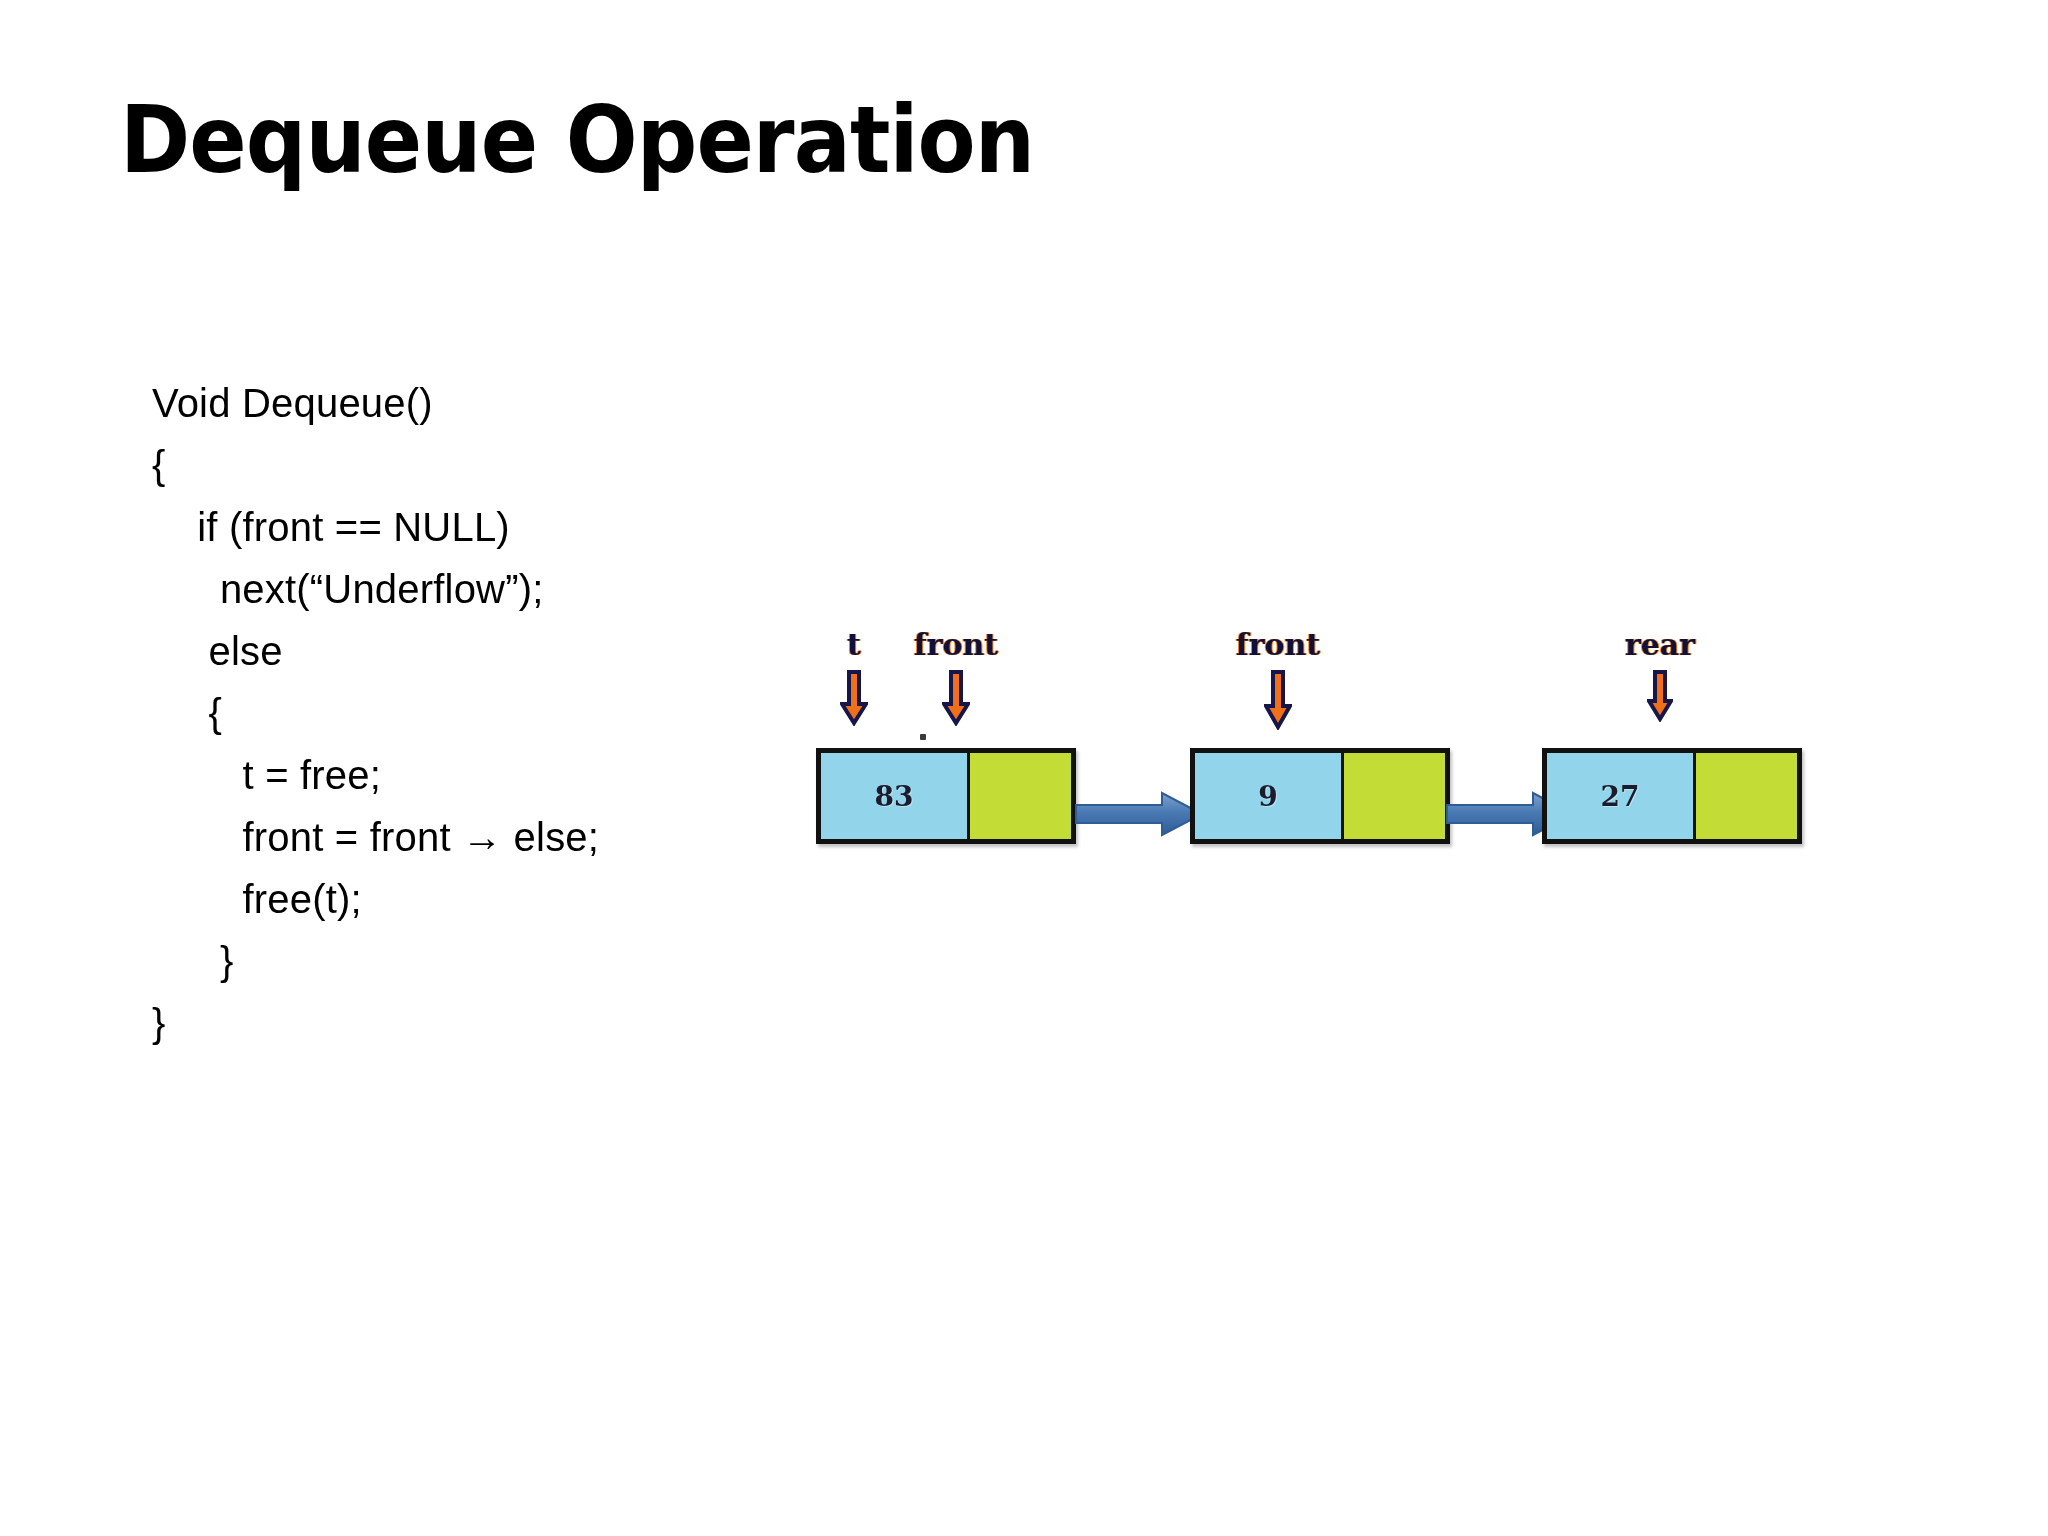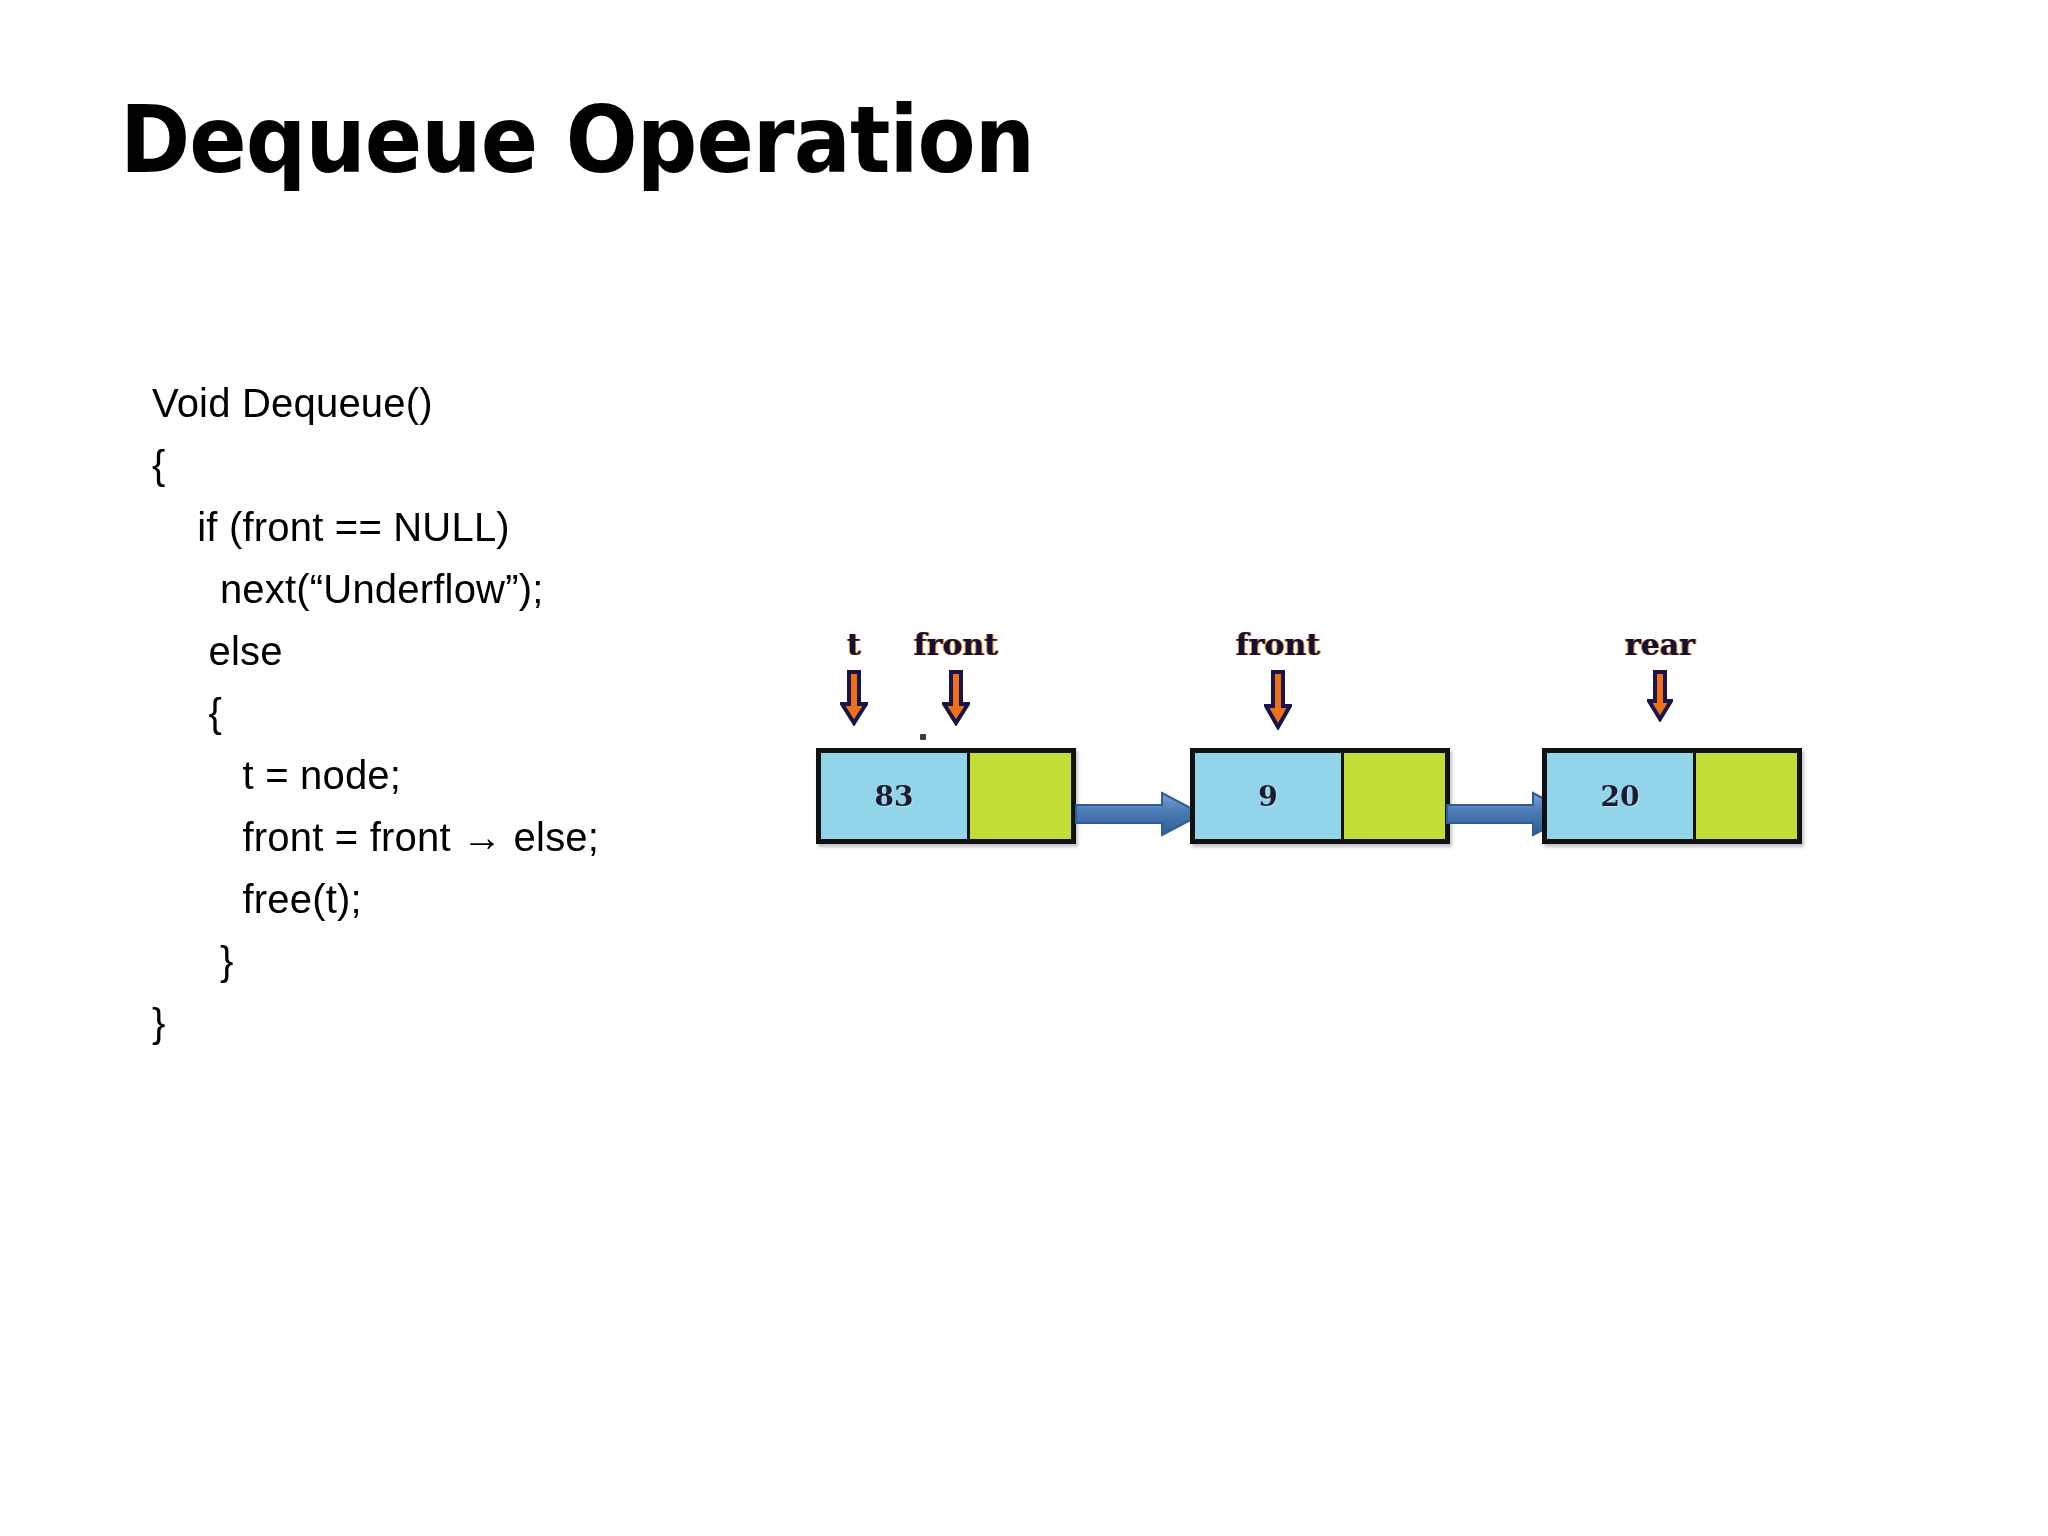--- a/index.html
+++ b/index.html
@@ -128,21 +128,21 @@
 
 <div id="slide-title">Dequeue Operation</div>
 
 <div id="code-block">
   <div class="code-line">Void Dequeue()</div>
   <div class="code-line">{</div>
   <div class="code-line">    if (front == NULL)</div>
   <div class="code-line">      next(“Underflow”);</div>
   <div class="code-line">     else</div>
   <div class="code-line">     {</div>
-  <div class="code-line">        t = node;</div>
+  <div class="code-line">        t = free;</div>
   <div class="code-line">        front = front → else;</div>
   <div class="code-line">        free(t);</div>
   <div class="code-line">      }</div>
   <div class="code-line">}</div>
 </div>
 
 <div id="linked-list-diagram">
 
   <div class="pointer" style="left:24px; width:60px;">
     <div class="pointer-label">t</div>
@@ -205,18 +205,18 @@
 
   <div class="pointer" style="left:790px; width:140px;">
     <div class="pointer-label">rear</div>
     <svg class="pointer-arrow" width="26" height="52" viewBox="0 0 26 52">
       <path d="M8 2 H18 V31 H24 L13 49 L2 31 H8 Z" fill="#f0701a" stroke="#16164a" stroke-width="4" stroke-linejoin="miter"></path>
     </svg>
   </div>
 
   <div class="node-group" style="left:742px;">
     <div class="node-box">
-      <div class="node-data">20</div>
+      <div class="node-data">27</div>
       <div class="node-next"></div>
     </div>
   </div>
 
 </div>
 
 </body></html>

